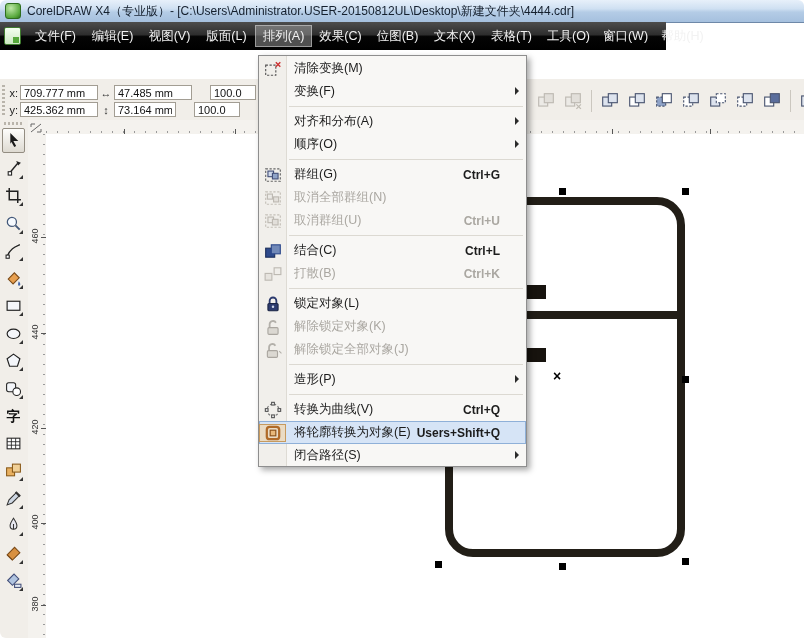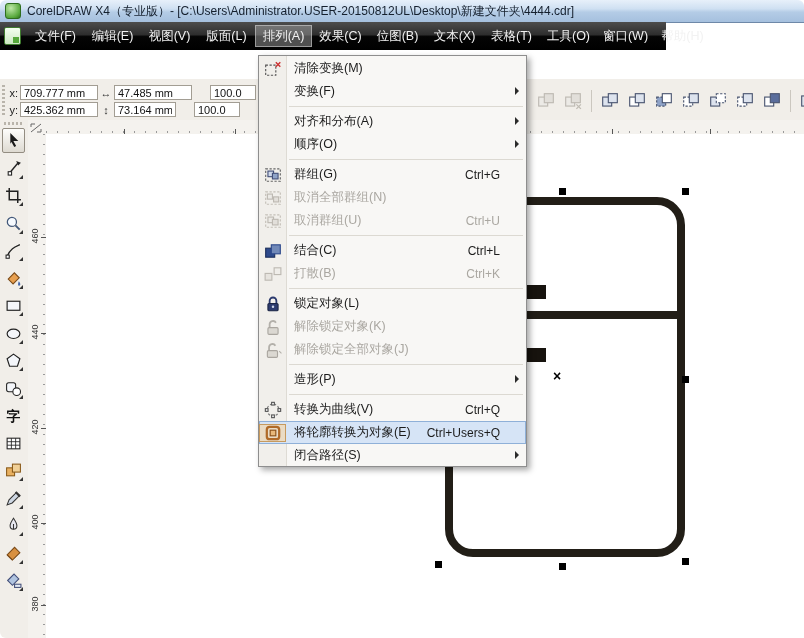--- a/index.html
+++ b/index.html
@@ -87,21 +87,21 @@
   
   .dropdown{position:absolute;left:258px;top:55px;width:269px;height:412px;
     background:#f8f7f5;border:1px solid #8e8e8e;box-shadow:3px 3px 6px rgba(0,0,0,.35);
     z-index:50;box-sizing:border-box;padding-top:1px;}
   .gutter{position:absolute;left:0;top:0;bottom:0;width:27px;background:#f1efeb;
     border-right:1px solid #dedbd4;}
   .mi{position:relative;height:23px;display:flex;align-items:center;font-size:12.5px;
     color:#1c1c1c;}
   .mi .mi-icon{width:27px;flex:none;display:flex;align-items:center;justify-content:center;}
   .mi .mi-label{margin-left:8px;white-space:nowrap;}
-  .mi .mi-shortcut{margin-left:auto;padding-right:26px;font-size:12px;}
+  .mi .mi-shortcut{margin-left:auto;padding-right:26px;font-size:12px;font-weight:bold;}
   .mi.disabled{color:#aaa7a1;}
   .mi.highlighted{background:#d6e4f6;box-shadow:inset 0 0 0 1px #8fb0d8;}
   .mi.highlighted .mi-icon{background:#eadbc4;box-shadow:inset 0 0 0 1px #c79a5e;}
   .mi-arrow{position:absolute;right:7px;top:7px;width:0;height:0;
     border-left:4.5px solid #2b2b2b;border-top:4.5px solid transparent;
     border-bottom:4.5px solid transparent;}
   .mi-sep{height:7px;position:relative;}
   .mi-sep::after{content:'';position:absolute;left:30px;right:3px;top:3px;height:1px;
     background:#dcd9d2;}
 </style>
@@ -726,21 +726,21 @@
         <div class="mi highlighted">
           <span class="mi-icon">
             <span style="display:flex">
               <svg width="18" height="18" viewBox="0 0 16 16">
                 <rect x="2.5" y="2.5" width="11" height="11" rx="2.5" fill="none" stroke="#b06a28" stroke-width="2"></rect>
                 <rect x="5.5" y="5.5" width="5" height="5" fill="#e8b87a" stroke="#8a5018"></rect>
               </svg>
             </span>
           </span>
           <span class="mi-label">将轮廓转换为对象(E)</span>
-          <span class="mi-shortcut">Ctrl+Users+Q</span>
+          <span class="mi-shortcut">Users+Shift+Q</span>
         </div>
         <div class="mi">
           <span class="mi-icon"></span>
           <span class="mi-label">闭合路径(S)</span>
           <span class="mi-arrow"></span>
         </div>
       </div>
   </div>
 
 </div>

